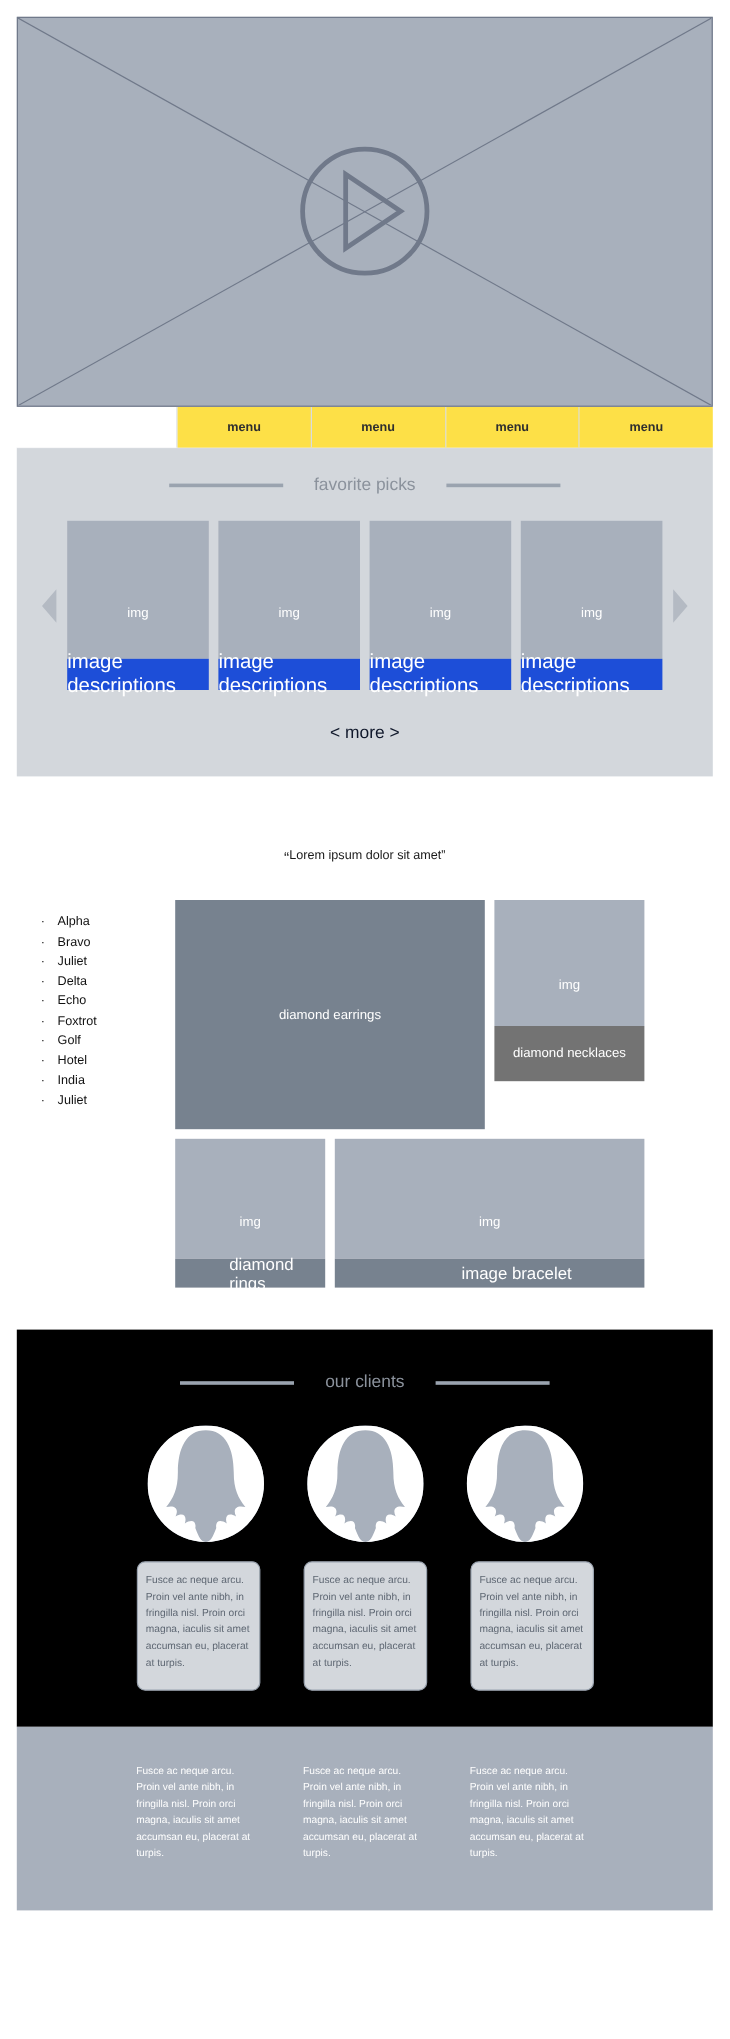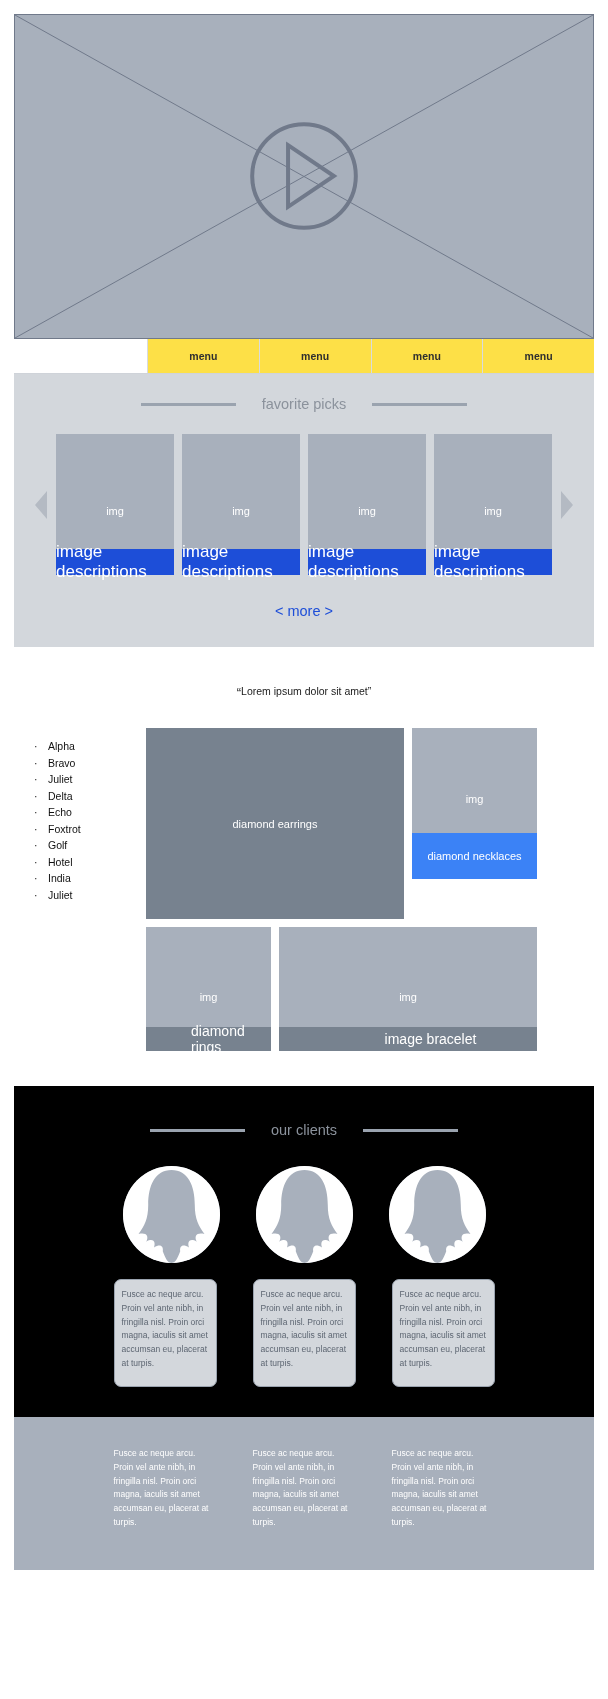--- a/index.html
+++ b/index.html
@@ -103,28 +103,28 @@
     display: flex;
     align-items: center;
     justify-content: center;
     color: #ffffff;
     font-size: 17px;
   }
   .more {
     text-align: center;
     margin-top: 28px;
     font-size: 14.5px;
-    color: #1d4ed8;
+    color: #0f172a;
     cursor: pointer;
   }
 
   
   .quote {
     text-align: center;
-    margin-top: 38px;
+    margin-top: 60px;
     font-size: 10.5px;
     color: #1a1a1a;
   }
   .quote .qmark { font-size: 13px; vertical-align: top; }
 
   
   .content {
     display: flex;
     margin-top: 28px;
     padding: 0 14px;
@@ -166,21 +166,21 @@
     background: #a8b0bc;
     display: flex;
     align-items: flex-end;
     justify-content: center;
     padding-bottom: 28px;
     color: #ffffff;
     font-size: 11px;
   }
   .tile-necklaces .caption {
     height: 46px;
-    background: #3b82f6;
+    background: #737373;
     display: flex;
     align-items: center;
     justify-content: center;
     color: #ffffff;
     font-size: 11px;
   }
   .grid-row-2 { display: flex; gap: 8px; margin-top: 8px; }
   .tile-rings { width: 125px; cursor: pointer; }
   .tile-bracelet { width: 258px; cursor: pointer; }
   .tile-rings .thumb, .tile-bracelet .thumb {

